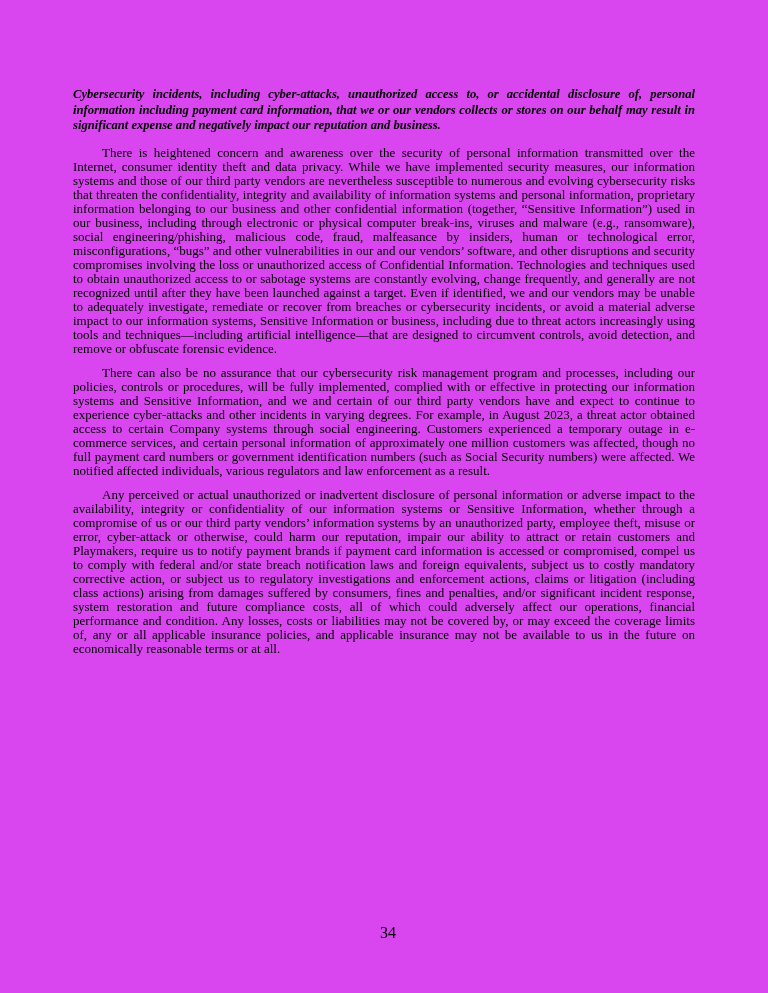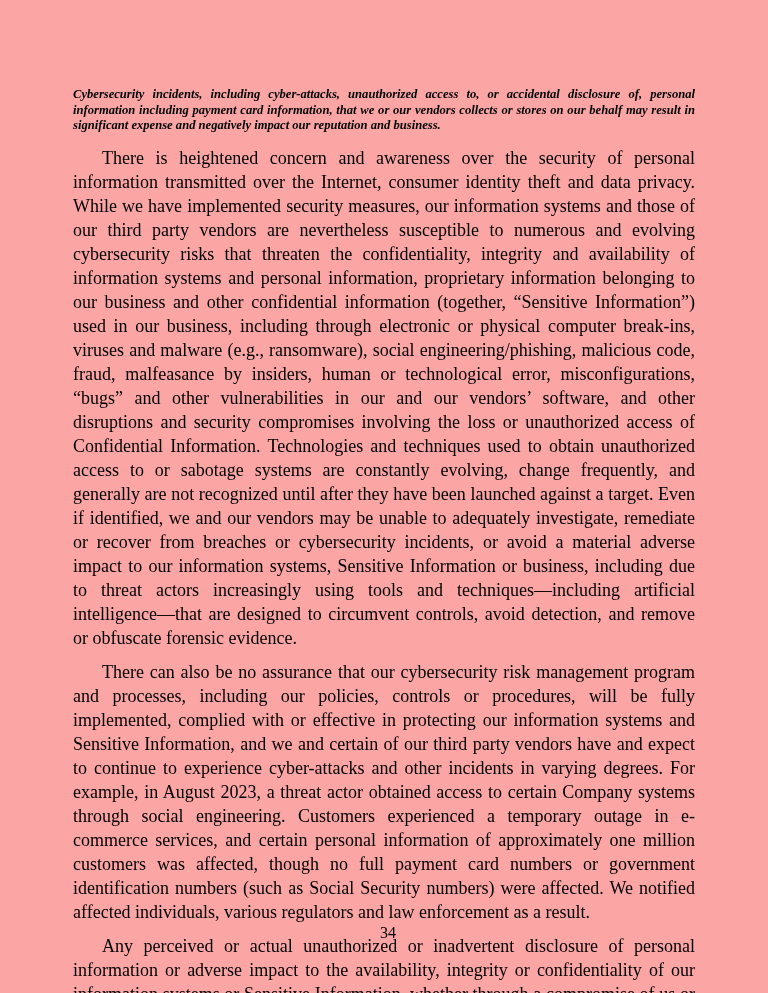--- a/index.html
+++ b/index.html
@@ -5,39 +5,39 @@
   html, body {
     margin: 0;
     padding: 0;
     background: #ffffff;
   }
   .page {
     position: relative;
     width: 768px;
     height: 993px;
     margin: 0 auto;
-    background: #fca5a5;
+    background: #d946ef;
     color: #000000;
     font-family: "Liberation Serif", "DejaVu Serif", serif;
     box-sizing: border-box;
     padding: 87px 73px 0 73px;
     overflow: hidden;
   }
   .heading {
     margin: 0 0 12px 0;
     font-size: 12.6px;
     line-height: 15.6px;
     font-weight: bold;
     font-style: italic;
     text-align: justify;
   }
   .body-para {
     margin: 0 0 10px 0;
-    font-size: 18px;
-    line-height: 24px;
+    font-size: 13px;
+    line-height: 14px;
     text-align: justify;
     text-indent: 29px;
   }
   .page-footer {
     position: absolute;
     left: 4px;
     top: 926px;
     width: 100%;
     text-align: center;
     font-size: 16px;

